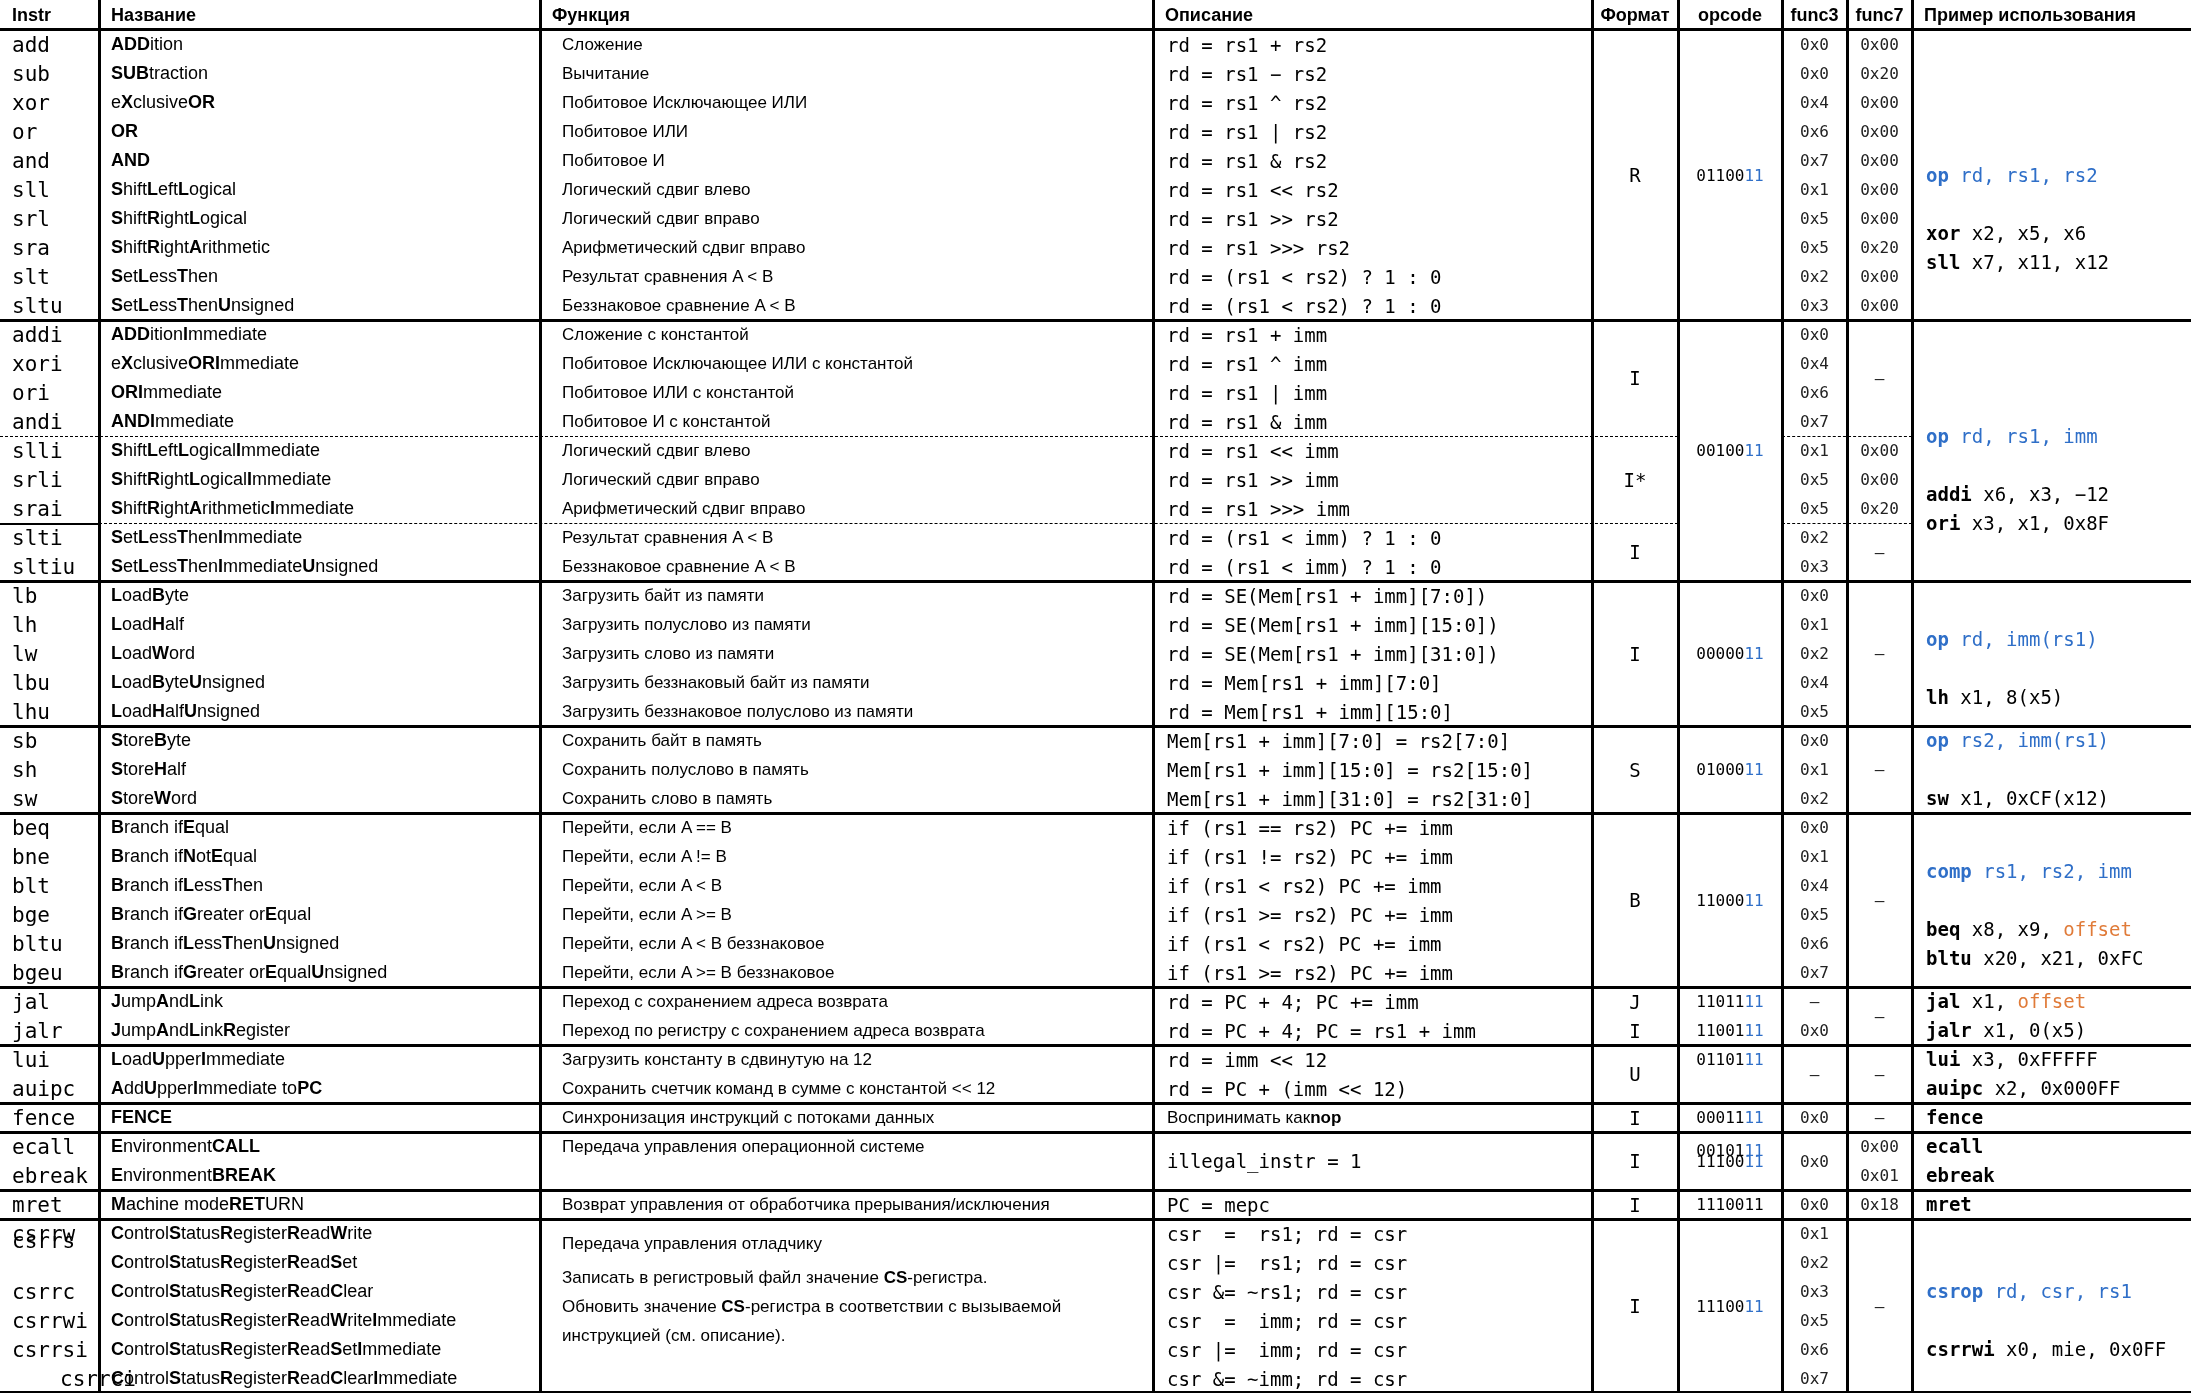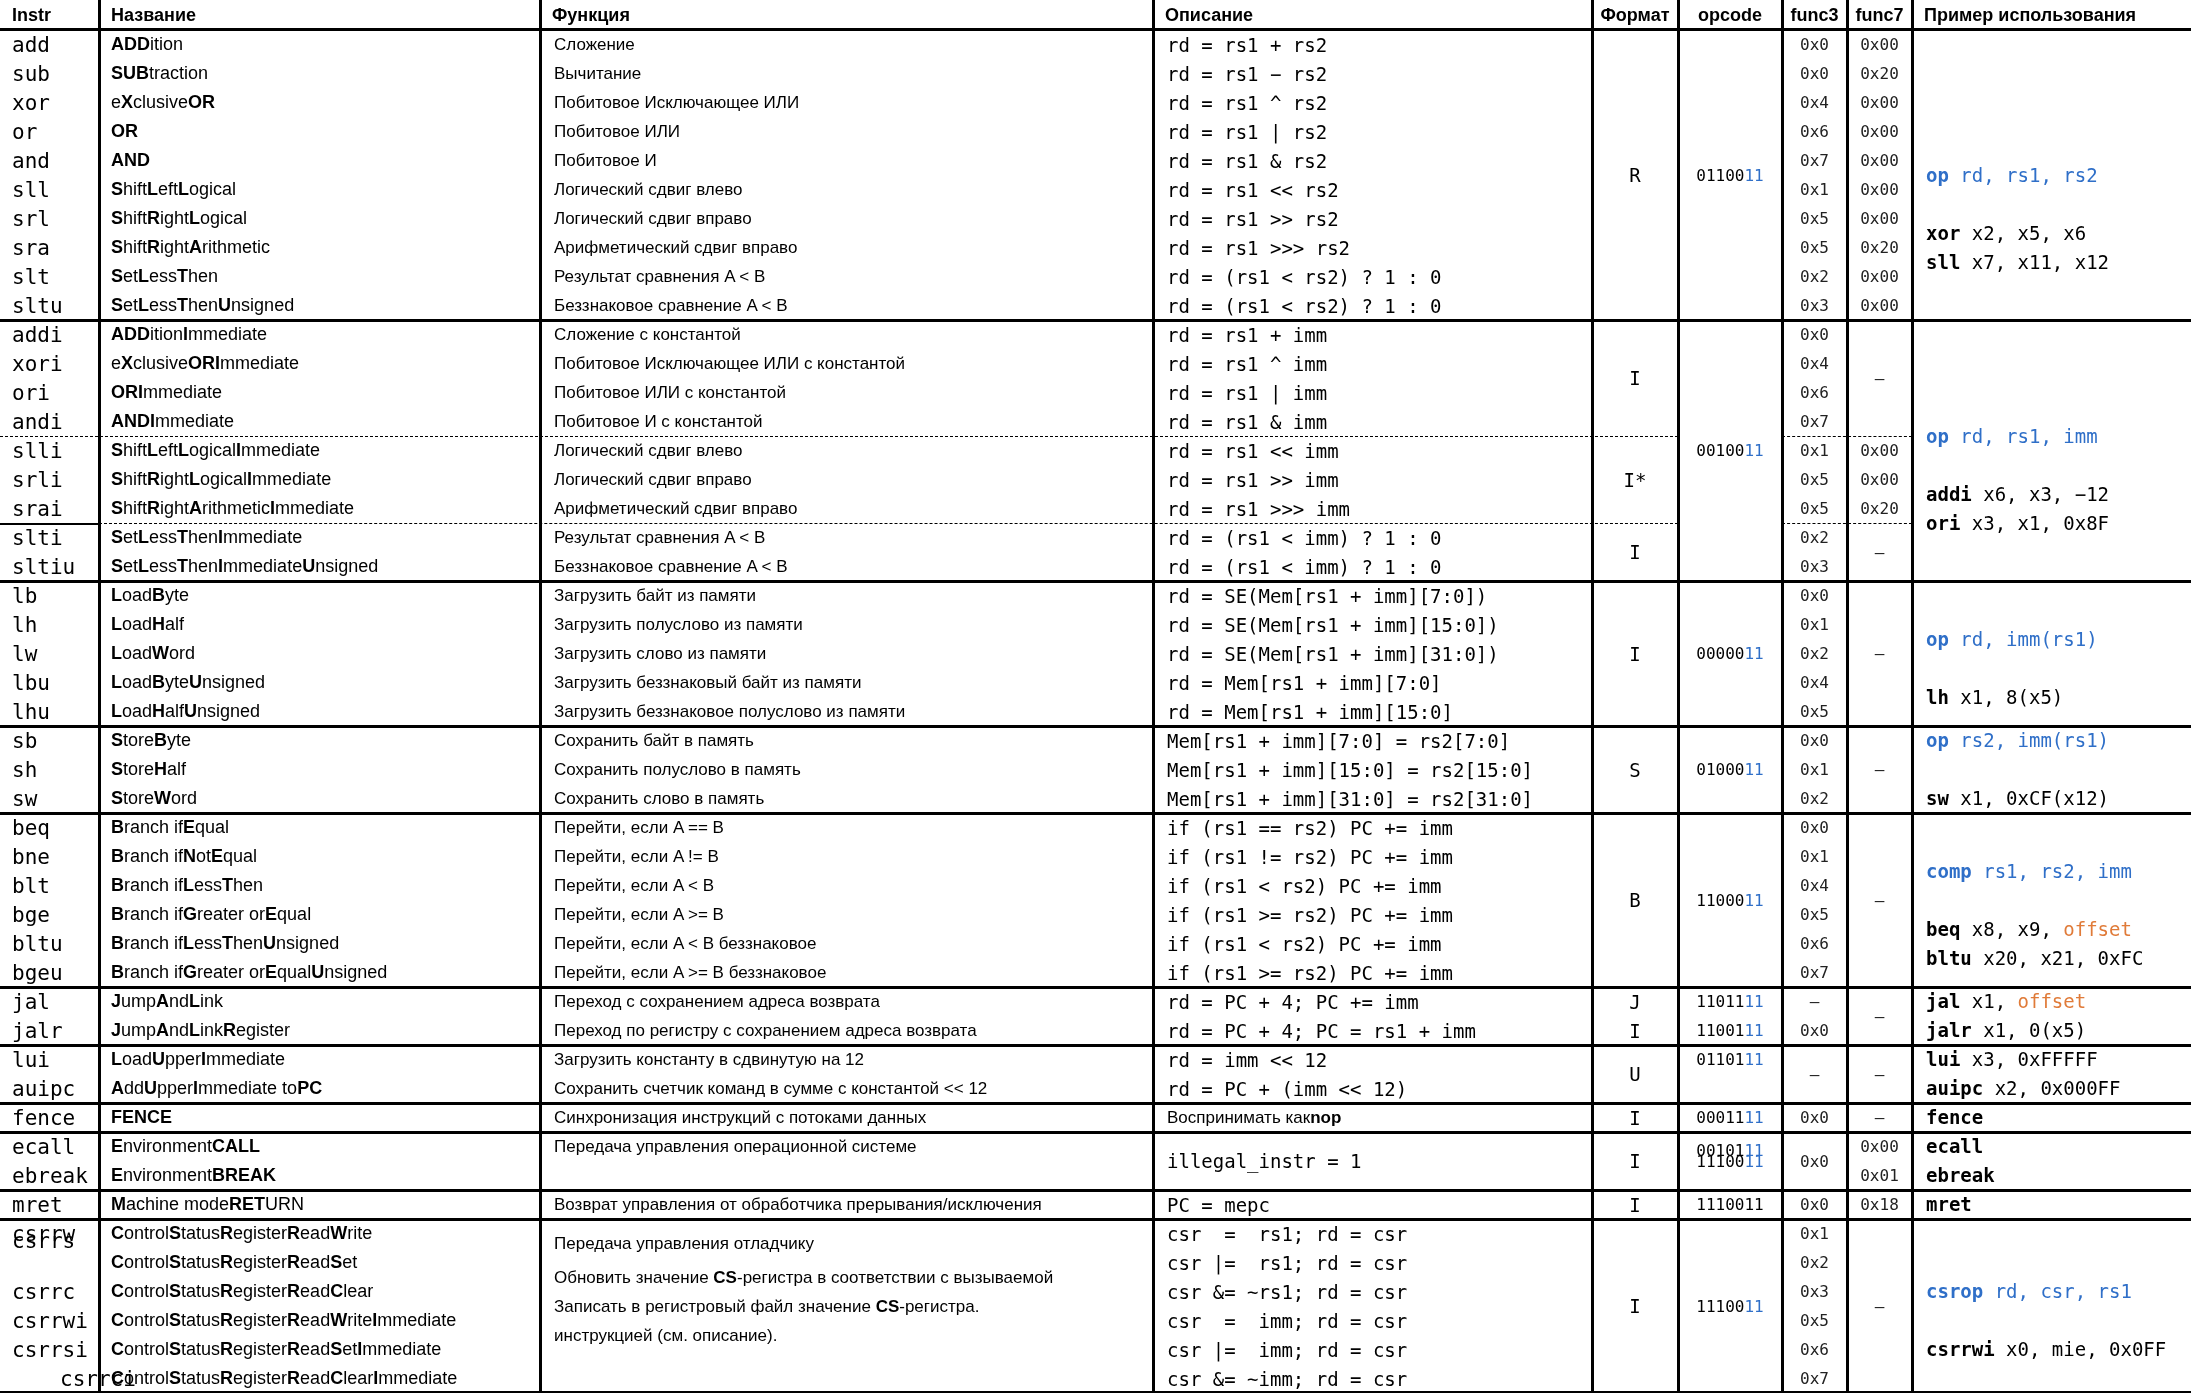--- a/index.html
+++ b/index.html
@@ -4,21 +4,21 @@
 <style>
   html,body{margin:0;padding:0;background:#fff;}
   body{width:2191px;height:1393px;overflow:hidden;position:relative;font-family:"Liberation Sans","DejaVu Sans",sans-serif;color:#000;}
   #tbl{position:absolute;left:0;top:0;width:2191px;height:1393px;}
   .cell{position:absolute;box-sizing:border-box;display:flex;align-items:center;overflow:hidden;white-space:nowrap;}
   .hdr{font-weight:bold;font-size:18px;padding-left:12px;}
   .hdr.c{justify-content:center;padding-left:0;}
   .mono{font-family:"DejaVu Sans Mono","Liberation Mono",monospace;}
   .instr{font-size:21px;padding-left:12px;}
   .name{font-size:18px;padding-left:12px;}
-  .func{font-size:17px;padding-left:14px;}
+  .func{font-size:17px;padding-left:22px;}
   .desc{font-size:19px;padding-left:14px;}
   .fmt{font-size:19px;justify-content:center;}
   .opc{font-size:16px;justify-content:center;}
   .f3,.f7{font-size:16px;justify-content:center;color:#222;}
   .ex{font-size:19px;padding-left:14px;flex-direction:column;align-items:flex-start;justify-content:center;}
   .ex-line{height:29px;line-height:29px;}
   .blue{color:#2f6fc8;}
   .orange{color:#e07b39;}
   .b{font-weight:bold;}
   .wrap{white-space:normal;line-height:29px;}
@@ -729,22 +729,22 @@
     </div>
     <div class="cell fmt mono" style="left: 1592px; width: 86px; top: 1190px; height: 29px;">I</div>
     <div class="cell opc mono" style="left: 1678px; width: 104px; top: 1190px; height: 29px;">
       <span>1110011</span>
       <span class="blue"></span>
     </div>
     <div class="cell ex mono" style="left: 1912px; width: 279px; top: 1190px; height: 29px;">
       <div class="ex-line"><span class="b">mret</span></div>
     </div>
     <div class="cell func wrap" style="left: 540px; width: 613px; top: 1219px; height: 174px; flex-direction: column; align-items: flex-start; justify-content: center;">
+      <div style="line-height: 29px;"><span>Записать в регистровый файл значение </span><span class="b">CS</span><span>-регистра.</span></div>
       <div style="line-height: 29px;"><span>Обновить значение </span><span class="b">CS</span><span>-регистра в соответствии с вызываемой</span></div>
-      <div style="line-height: 29px;"><span>Записать в регистровый файл значение </span><span class="b">CS</span><span>-регистра.</span></div>
       <div style="line-height: 29px;"><span>инструкцией (см. описание).</span></div>
     </div>
     <div class="cell fmt mono" style="left: 1592px; width: 86px; top: 1219px; height: 174px;">I</div>
     <div class="cell opc mono" style="left: 1678px; width: 104px; top: 1219px; height: 174px;">
       <span>11100</span>
       <span class="blue">11</span>
     </div>
     <div class="cell f7 mono" style="left: 1847px; width: 65px; top: 1219px; height: 174px;">–</div>
     <div class="cell ex mono" style="left: 1912px; width: 279px; top: 1219px; height: 174px;">
       <div class="ex-line">&nbsp;</div>

